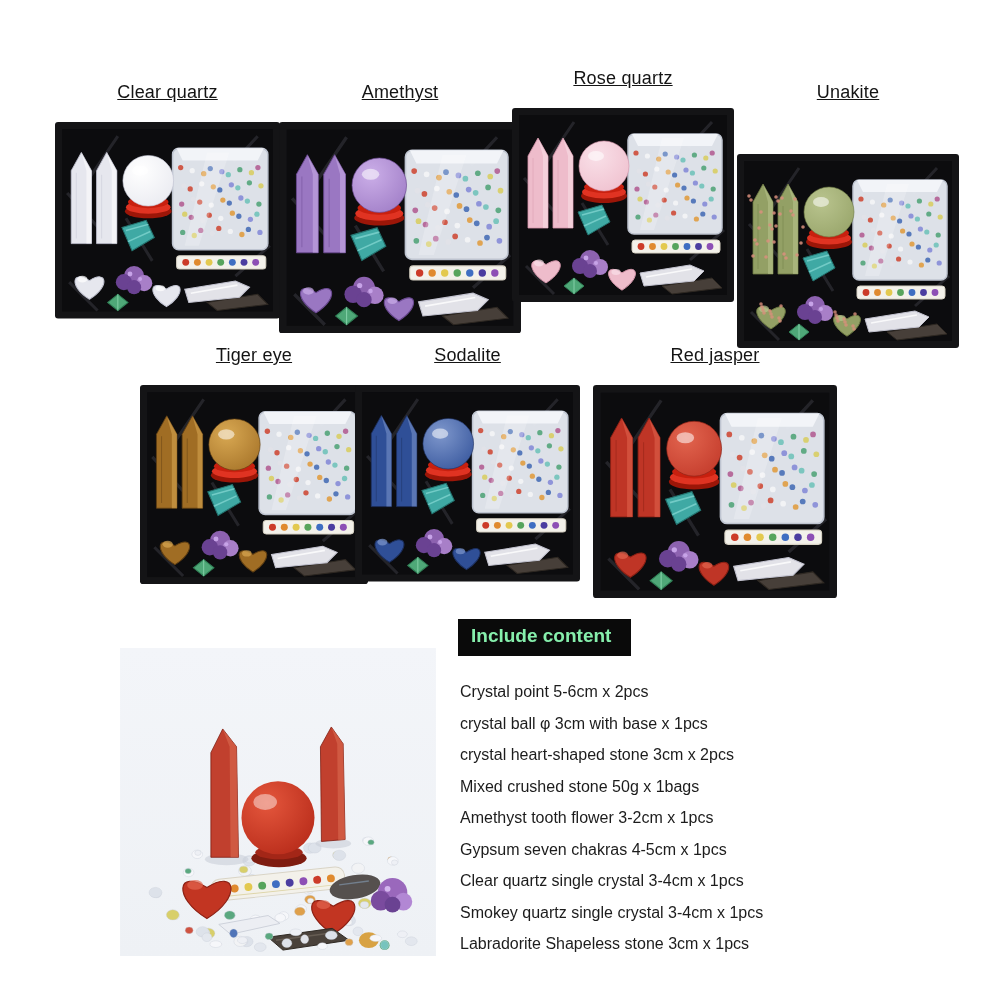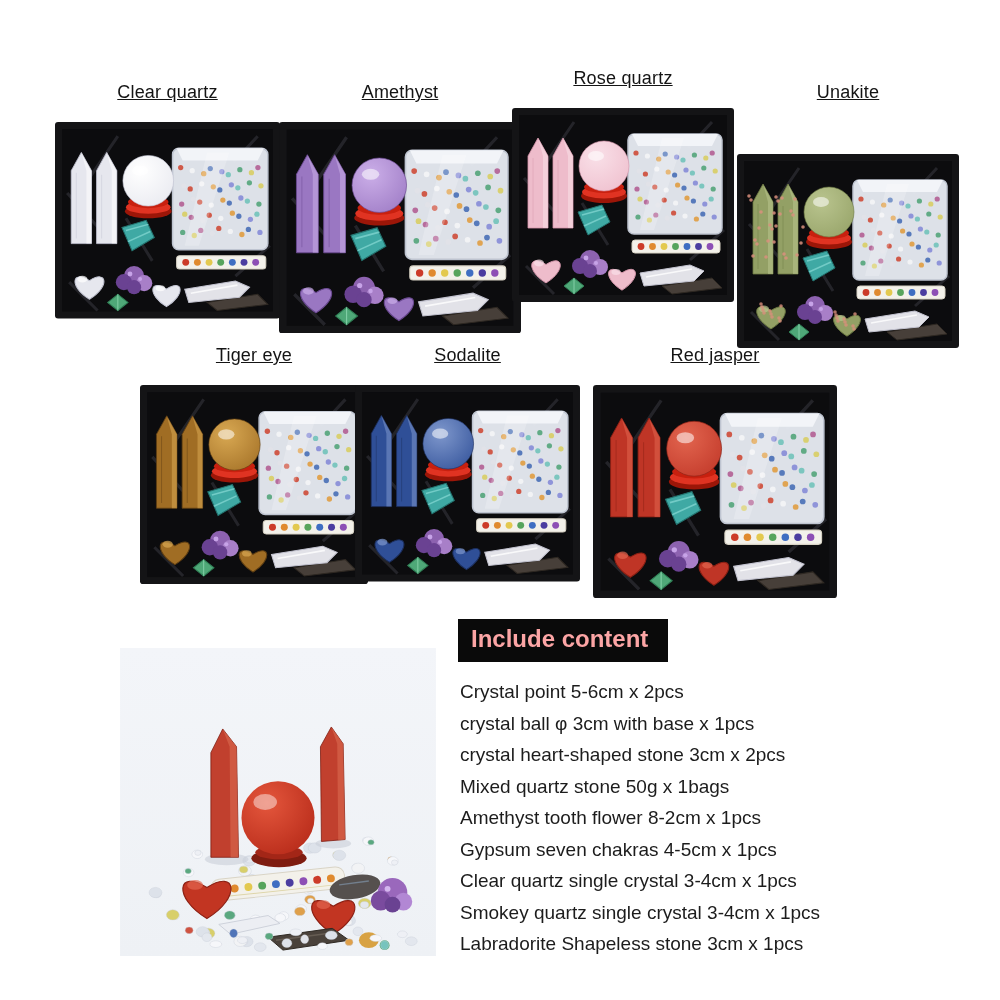--- a/index.html
+++ b/index.html
@@ -2,22 +2,22 @@
 <html><head>
 <meta charset="utf-8">
 <style>
   html,body{margin:0;padding:0;}
   body{width:1000px;height:1000px;background:#ffffff;font-family:"Liberation Sans",sans-serif;position:relative;overflow:hidden;}
   .canvas{position:absolute;left:0;top:0;width:1000px;height:1000px;background:#ffffff;}
   .kit{position:absolute;display:flex;flex-direction:column;align-items:center;}
   .kit-label{font-size:18px;color:#141414;margin-bottom:19px;letter-spacing:.2px;white-space:nowrap;text-decoration:underline;}
   .kit svg{display:block;width:100%;height:auto;}
   .display-photo{position:absolute;left:120px;top:648px;width:316px;height:308px;}
-  .include-heading{position:absolute;left:458px;top:619px;background:#0a0a0a;color:#fca5a5;font-size:24px;font-weight:bold;padding:6px 20px 9px 13px;white-space:nowrap;}
-  .include-list{position:absolute;left:460px;top:676px;margin:0;padding:0;list-style:none;font-size:19px;color:#1c1c1c;line-height:31.5px;width:530px;}
+  .include-heading{position:absolute;left:458px;top:619px;background:#0a0a0a;color:#86efac;font-size:19px;font-weight:bold;padding:6px 20px 9px 13px;white-space:nowrap;}
+  .include-list{position:absolute;left:460px;top:676px;margin:0;padding:0;list-style:none;font-size:16px;color:#1c1c1c;line-height:31.5px;width:530px;}
   .include-list li{white-space:nowrap;}
 </style>
 </head>
 <body>
 
 <div class="canvas">
   <div id="kits">
   <div class="kit" style="left: 55px; top: 82px; width: 225px;">
     <div class="kit-label">Clear quartz</div>
     <svg class="kit-photo" viewBox="0 0 222 194">
@@ -1080,20 +1080,20 @@
         <ellipse cx="295" cy="297" rx="6" ry="4.4" fill="#e3e7ee" stroke="#c9ced8" stroke-width="0.4"></ellipse>
       </g>
     </svg>
 
   <div class="include-heading">Include content</div>
 
   <ul class="include-list" id="include-list">
       <li>Crystal point 5-6cm x 2pcs</li>
       <li>crystal ball φ 3cm with base  x 1pcs</li>
       <li>crystal heart-shaped stone 3cm x 2pcs</li>
-      <li>Mixed quartz stone 50g x 1bags</li>
-      <li>Amethyst tooth flower 8-2cm x 1pcs</li>
+      <li>Mixed crushed stone 50g x 1bags</li>
+      <li>Amethyst tooth flower 3-2cm x 1pcs</li>
       <li>Gypsum seven chakras 4-5cm x 1pcs</li>
       <li>Clear quartz single crystal 3-4cm x 1pcs</li>
       <li>Smokey quartz single crystal 3-4cm x 1pcs</li>
       <li>Labradorite Shapeless stone 3cm x 1pcs</li>
     </ul>
 </div>
 
 </body></html>

